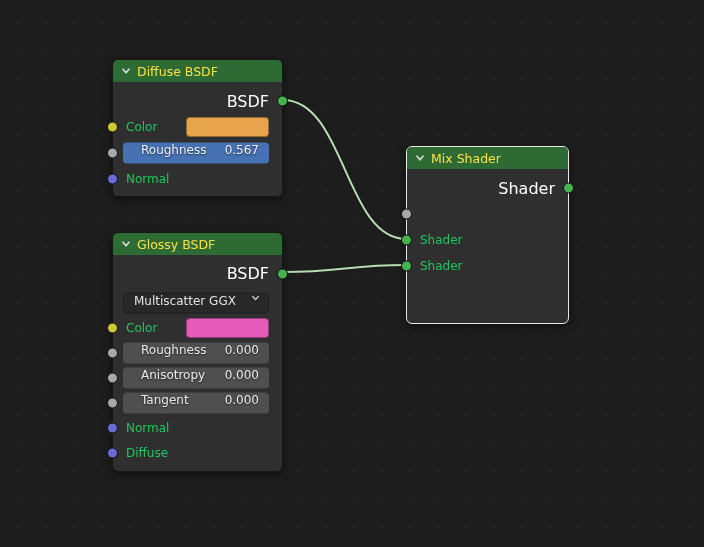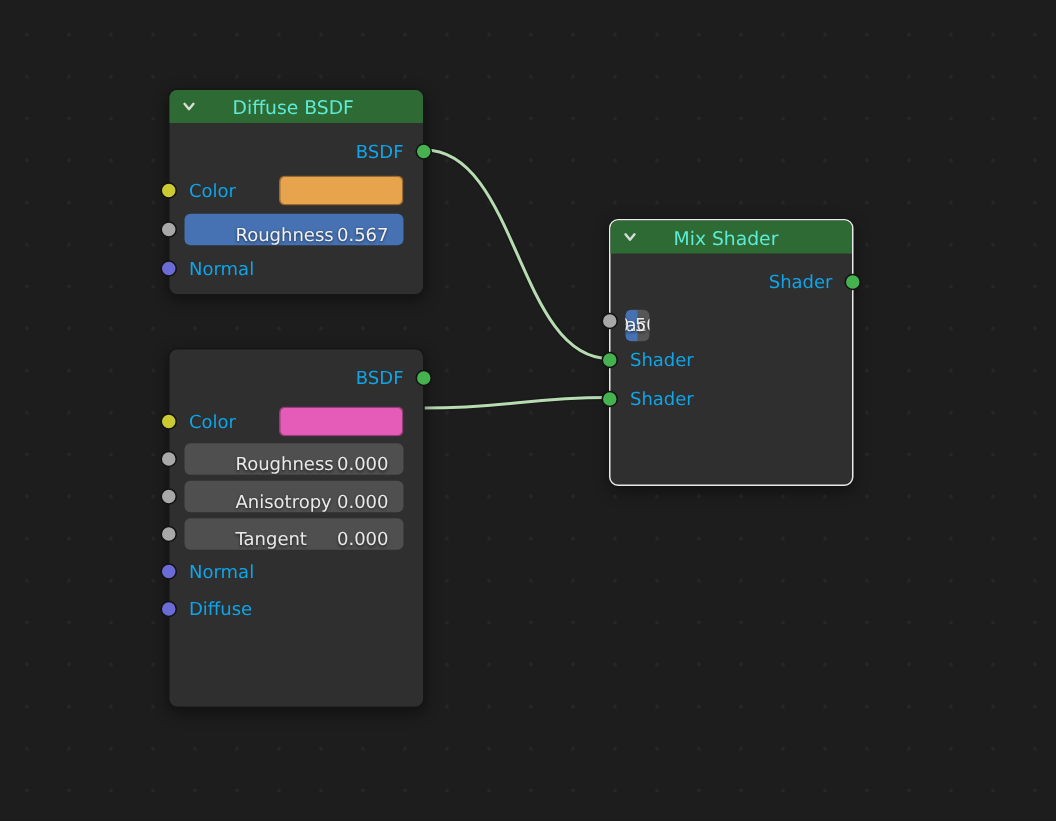--- a/index.html
+++ b/index.html
@@ -15,50 +15,50 @@
   #wires{position:absolute;left:0;top:0;width:704px;height:547px;z-index:1;}
   .node{
     position:absolute;z-index:2;
     background:#2f2f2f;border:1px solid #161616;border-radius:6px;
     box-shadow:0 3px 10px rgba(0,0,0,0.45);
     box-sizing:border-box;
   }
   .node.selected{border:1px solid #e9e9e9;}
   .node-header{
     height:22px;background:#2e6b34;border-radius:5px 5px 0 0;
-    display:flex;align-items:center;padding:0 8px;gap:24px;
-    color:#5eead4;font-size:12.5px;
+    display:flex;align-items:center;padding:0 8px;gap:6px;
+    color:#fde047;font-size:12.5px;
   }
   .chev{display:flex;align-items:center;}
   .chev svg{display:block;}
   .node-body{padding:6px 0 5px 0;}
   .row{position:relative;height:26px;display:flex;align-items:center;box-sizing:border-box;}
   .row-25{height:25px;}
   .socket{
     position:absolute;width:11px;height:11px;border-radius:50%;
     border:1px solid #121212;box-sizing:border-box;top:50%;transform:translateY(-50%);
   }
   .socket.in{left:-6px;}
   .socket.out{right:-6px;}
   .sock-shader{background:#46b14f;}
   .sock-color{background:#cbca33;}
   .sock-value{background:#a8a8a8;}
   .sock-vector{background:#6b6bd6;}
-  .out-label{flex:1;text-align:right;padding-right:13px;color:#0ea5e9;font-size:12px;}
-  .in-label{padding-left:13px;color:#0ea5e9;font-size:12px;}
+  .out-label{flex:1;text-align:right;padding-right:13px;color:#ffffff;font-size:16px;}
+  .in-label{padding-left:13px;color:#22c55e;font-size:12px;}
   .swatch{
     position:absolute;right:13px;top:50%;transform:translateY(-50%);
     width:83px;height:20px;border-radius:4px;border:1px solid rgba(0,0,0,0.35);
     box-sizing:border-box;
   }
   .widget{
     position:absolute;left:10px;right:13px;top:50%;transform:translateY(-50%);
     height:21px;border-radius:4px;box-sizing:border-box;
-    display:flex;align-items:flex-end;font-size:12px;color:#f1f1f1;
-    text-shadow:0 1px 2px rgba(0,0,0,0.6);overflow:hidden;padding-left:16px;
+    display:flex;align-items:flex-start;font-size:12px;color:#f1f1f1;
+    text-shadow:0 1px 2px rgba(0,0,0,0.6);overflow:hidden;
   }
   .slider-blue{background:#4671b2;}
   .slider-gray{background:#4f4f4f;color:#e9e9e9;}
   .widget .w-label{flex:1;padding-left:18px;}
   .widget .w-value{padding-right:10px;}
   .dropdown{background:#282828;border:1px solid #1e1e1e;color:#e2e2e2;text-shadow:none;}
   .dropdown .w-label{padding-left:10px;}
   .dropdown .dd-chev{padding-right:8px;display:flex;align-items:center;}
   .fac{background:#565656;position:relative;}
   .fac .fac-fill{
@@ -114,26 +114,44 @@
       </div>
     </div>
     <div class="row">
       <span class="socket in sock-vector"></span>
       <span class="in-label">Normal</span>
     </div>
   </div>
 </div>
 
 <div class="node" id="node-glossy">
+  <div class="node-header">
+    <span class="chev">
+      <svg width="10" height="10" viewBox="0 0 10 10">
+          <path d="M2 3.2 L5 6.8 L8 3.2" stroke="#d9ddd8" stroke-width="1.6" fill="none" stroke-linecap="round" stroke-linejoin="round"></path>
+        </svg>
+    </span>
+    <span>Glossy BSDF</span>
+  </div>
   <div class="node-body">
     <div class="row row-25">
       <span class="out-label">BSDF</span>
       <span class="socket out sock-shader"></span>
     </div>
     <div class="gap4"></div>
+    <div class="row row-25">
+      <div class="widget dropdown">
+        <span class="w-label">Multiscatter GGX</span>
+        <span class="dd-chev">
+          <svg width="9" height="9" viewBox="0 0 10 10">
+              <path d="M2 3.4 L5 6.8 L8 3.4" stroke="#cfcfcf" stroke-width="1.5" fill="none" stroke-linecap="round" stroke-linejoin="round"></path>
+            </svg>
+        </span>
+      </div>
+    </div>
     <div class="row row-25">
       <span class="socket in sock-color"></span>
       <span class="in-label">Color</span>
       <span class="swatch" style="background:#e45cb8"></span>
     </div>
     <div class="row row-25">
       <span class="socket in sock-value"></span>
       <div class="widget slider-gray">
         <span class="w-label">Roughness</span>
         <span class="w-value">0.000</span>

